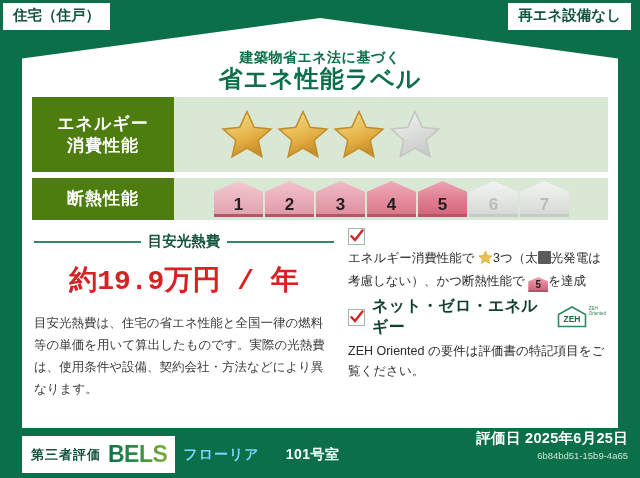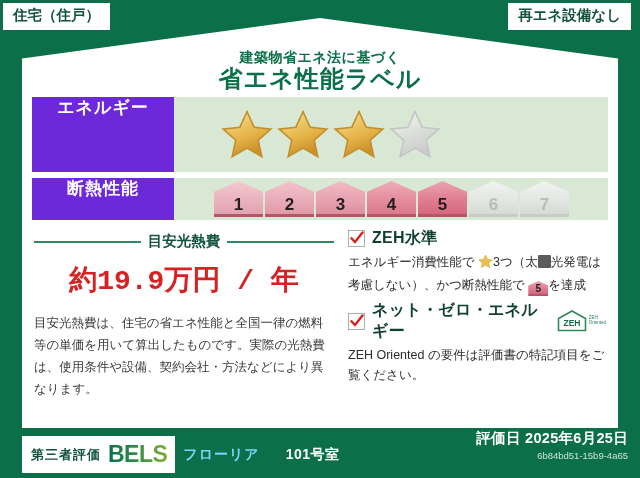--- a/index.html
+++ b/index.html
@@ -53,23 +53,23 @@
     position: absolute; left: 22px; top: 90px; width: 596px; height: 338px;
     background: #ffffff;
   }
 
   
   .perf-row { display: flex; align-items: stretch; margin: 0 10px; }
   #row-energy { height: 82px; padding-top: 7px; }
   #row-insul  { height: 48px; padding-top: 6px; }
 
   .perf-label {
-    width: 142px; background: #6d28d9; color: #fff;
+    width: 142px; background: #4d7c0f; color: #fff;
     display: flex; flex-direction: column;
-    align-items: center; 
+    align-items: center; justify-content: center;
     font-size: 17px; font-weight: bold; line-height: 1.25;
     letter-spacing: 1px; flex: none;
   }
   .perf-value {
     flex: 1; background: #d9e7d5;
     display: flex; align-items: center;
     padding-left: 46px;
   }
   #row-insul .perf-value { padding-left: 40px; }
 
@@ -155,21 +155,21 @@
     width: 20px; height: 15px; vertical-align: -3px;
     text-align: center; font-size: 10px; font-weight: bold; color: #231f20;
   }
   .inline-house .shape {
     position: absolute; left: 0; top: 0; width: 100%; height: 100%;
     clip-path: polygon(50% 0%, 100% 30%, 100% 100%, 0% 100%, 0% 30%);
     background: linear-gradient(180deg,#eca4b2 0%,#e07e92 55%,#d5677e 100%);
     border-bottom: 2px solid #b3566a;
   }
   .inline-house span { position: relative; z-index: 2; line-height: 15px; }
-  #zeh-logo-wrap { display: inline-flex; align-items: center; gap: 2px; margin-left: 3px; }
+  #zeh-logo-wrap { display: inline-flex; align-items: flex-start; gap: 2px; margin-left: 3px; }
   #zeh-logo-sub {
     font-size: 4.5px; color: #2f7d57; line-height: 1.15;
     text-align: left; padding-bottom: 2px; white-space: nowrap;
   }
 
   
   #footer {
     position: absolute; left: 0; bottom: 0; width: 640px; height: 50px;
     background: #0b7049;
   }
@@ -221,20 +221,21 @@
   </div>
   <div class="corner-badge" id="badge-left">住宅（住戸）</div>
   <div class="corner-badge" id="badge-right">再エネ設備なし</div>
 </div>
 
 <div id="card">
 
   <div class="perf-row" id="row-energy">
     <div class="perf-label">
       <div>エネルギー</div>
+      <div>消費性能</div>
     </div>
     <div class="perf-value">
       <div class="stars" id="stars-container">
           <svg class="star" viewBox="0 0 24 24">
             <defs>
               <linearGradient id="sg0" x1="0" y1="0" x2="0.4" y2="1">
                 <stop offset="0%" stop-color="#f6e2a4"></stop>
                 <stop offset="38%" stop-color="#edc766"></stop>
                 <stop offset="70%" stop-color="#e2ae43"></stop>
                 <stop offset="100%" stop-color="#c98f28"></stop>
@@ -330,21 +331,20 @@
 
     <div id="col-right">
 
       <div class="check-item">
         <div class="check-head">
           <div class="checkbox">
             <svg width="14" height="15" viewBox="0 0 14 15" aria-hidden="true">
               <path d="M1.5 7.2 L5 11 L12.5 1.5" stroke="#d62222" stroke-width="2.4" fill="none" stroke-linecap="round"></path>
             </svg>
           </div>
-          <div class="check-title">ZEH水準</div>
         </div>
         <div class="check-body">
           <span>エネルギー消費性能で</span>
           <span class="inline-star">
             <svg width="15" height="15" viewBox="0 0 24 24" aria-hidden="true">
               <path d="M12 1.6 L15.2 8.6 L22.6 9.4 L17 14.3 L18.6 21.6 L12 17.8 L5.4 21.6 L7 14.3 L1.4 9.4 L8.8 8.6 Z" fill="#eac050" stroke="#d4a535" stroke-width="1"></path>
             </svg>
           </span><span>3つ（太</span><span class="redacted"></span><span>光発電は考慮しない）、かつ断熱性能で</span>
           <span class="inline-house">
             <span class="shape"></span>

